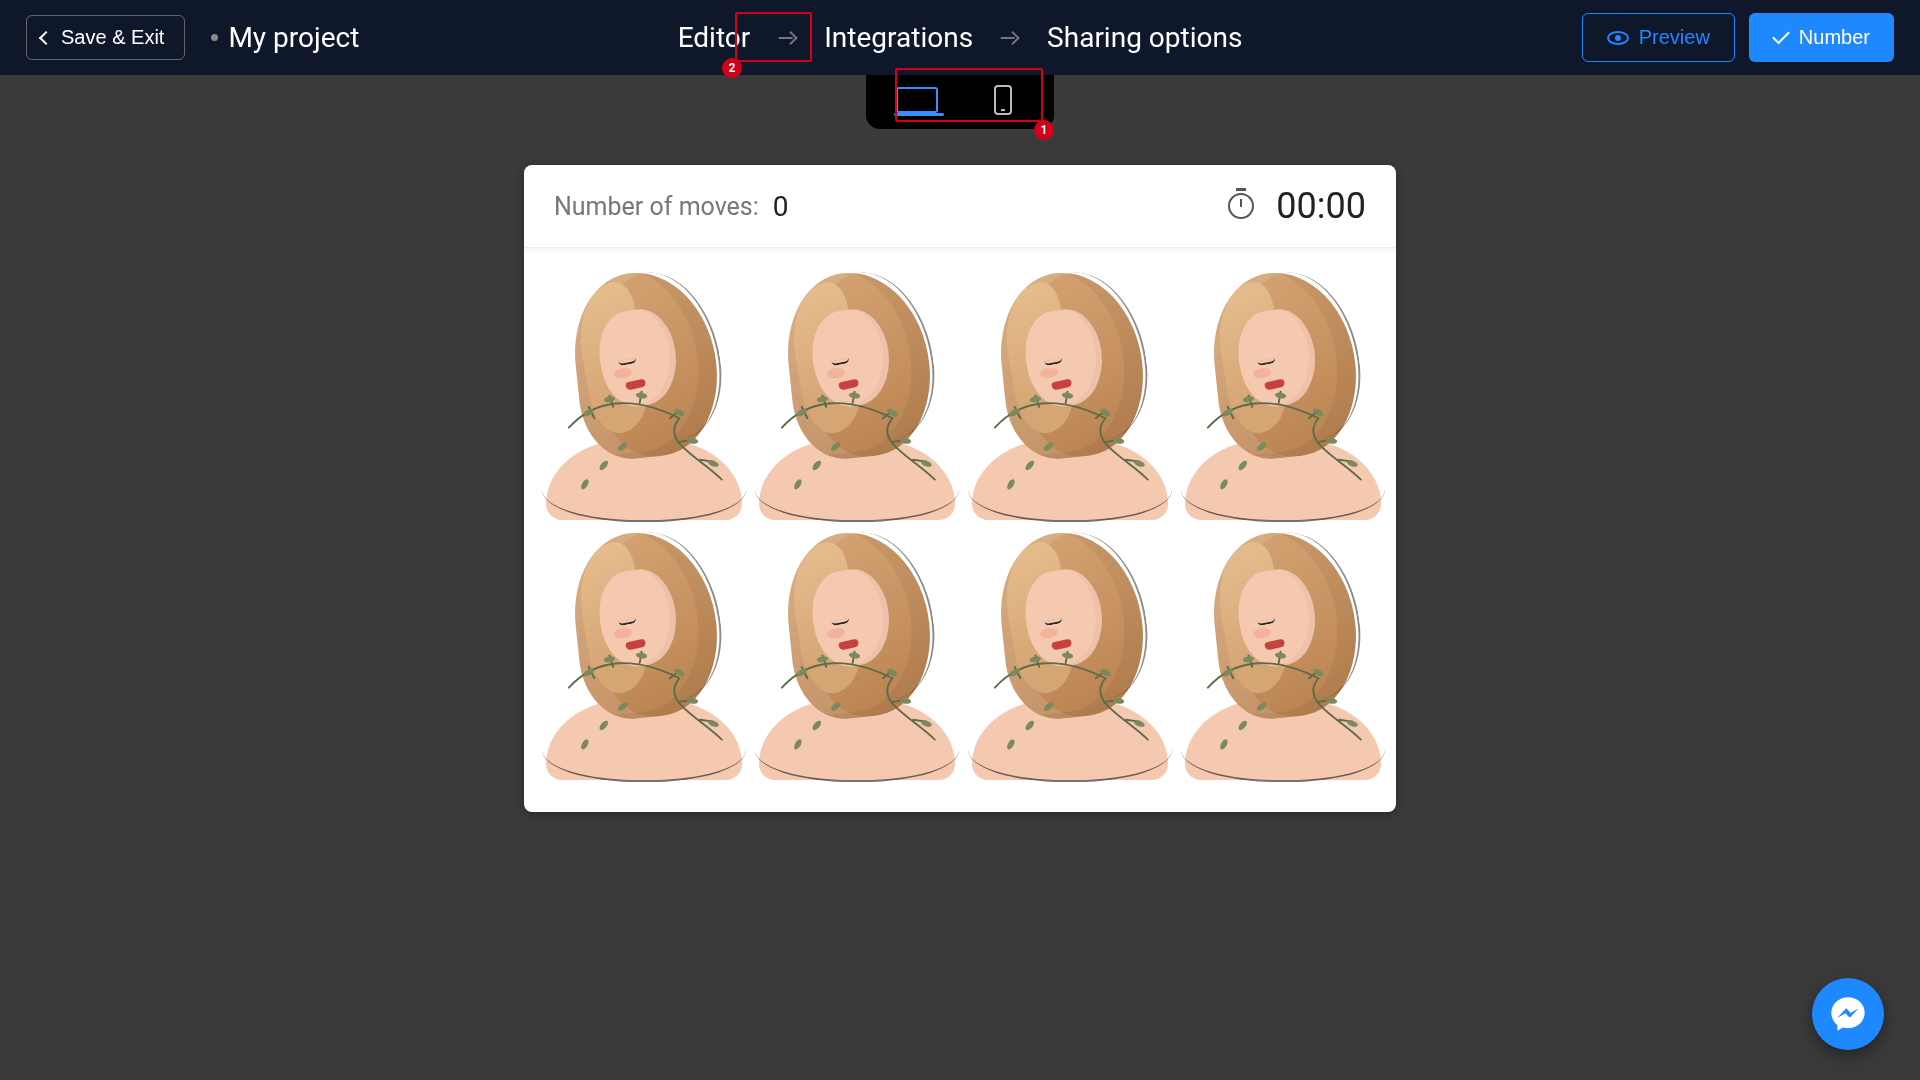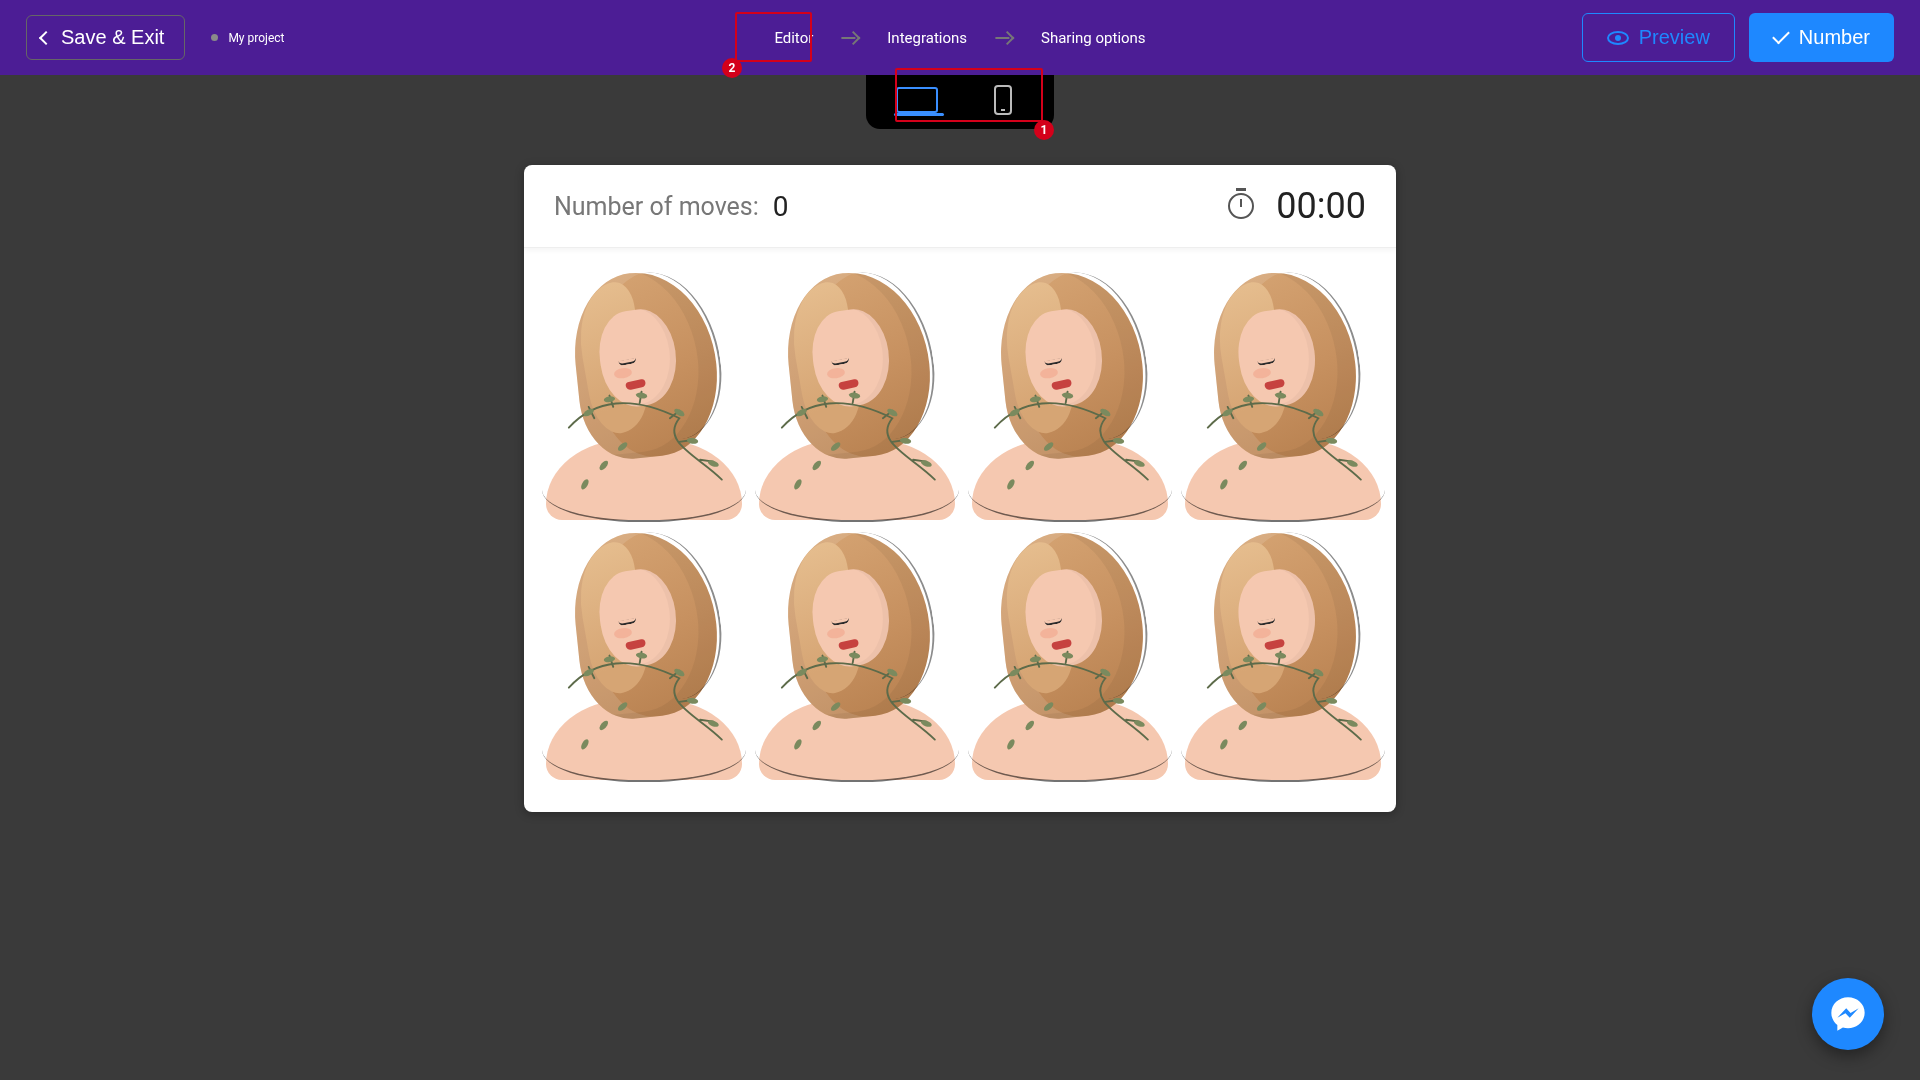--- a/index.html
+++ b/index.html
@@ -2,43 +2,43 @@
 <html><head>
 <meta charset="utf-8">
 <style>
   * { box-sizing: border-box; margin: 0; padding: 0; }
   html, body { width: 1920px; height: 1080px; font-family: -apple-system, BlinkMacSystemFont, "Segoe UI", Roboto, Arial, sans-serif; }
   body { background: #3a3a3a; overflow: hidden; }
 
   
   .topbar {
     position: absolute; top: 0; left: 0; right: 0; height: 75px;
-    background: #4c1d95; display: flex; align-items: center; padding: 0 26px;
+    background: #0f172a; display: flex; align-items: center; padding: 0 26px;
     z-index: 10;
   }
   .save-exit {
     display: inline-flex; align-items: center; gap: 10px;
     border: 1px solid #666; color: #fff; background: transparent;
     padding: 10px 20px 10px 14px; border-radius: 6px; font-size: 20px; cursor: pointer;
   }
   .chevron-left {
     width: 10px; height: 10px; border-left: 2px solid #fff; border-bottom: 2px solid #fff;
     transform: rotate(45deg); display: inline-block;
   }
   .project-name {
     display: inline-flex; align-items: center; gap: 10px; margin-left: 26px;
-    color: #fff; font-size: 12px;
+    color: #fff; font-size: 28px;
   }
   .dot { width: 7px; height: 7px; border-radius: 50%; background: #8a8a8a; display: inline-block; }
 
   .nav-center {
     position: absolute; left: 50%; top: 0; transform: translateX(-50%);
     height: 75px; display: flex; align-items: center; gap: 18px;
   }
-  .nav-item { color: #fff; font-size: 15px; padding: 6px 10px; cursor: pointer; }
+  .nav-item { color: #fff; font-size: 28px; padding: 6px 10px; cursor: pointer; }
   .arrow-right {
     width: 18px; height: 18px; position: relative; display: inline-block;
   }
   .arrow-right::before {
     content: ""; position: absolute; top: 50%; left: 0; width: 14px; height: 2px;
     background: #777; transform: translateY(-50%);
   }
   .arrow-right::after {
     content: ""; position: absolute; top: 50%; right: 1px; width: 8px; height: 8px;
     border-top: 2px solid #777; border-right: 2px solid #777;

